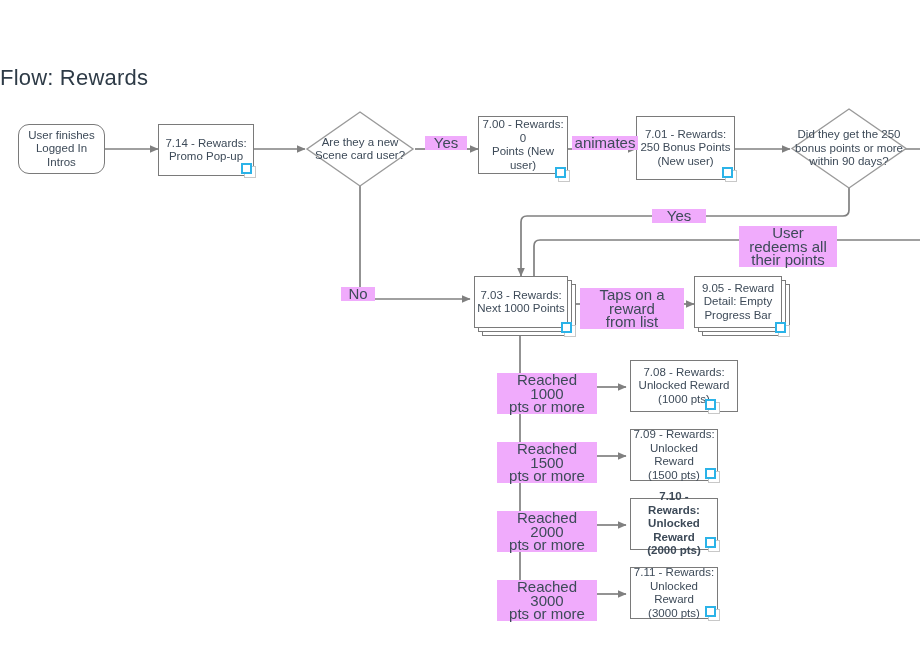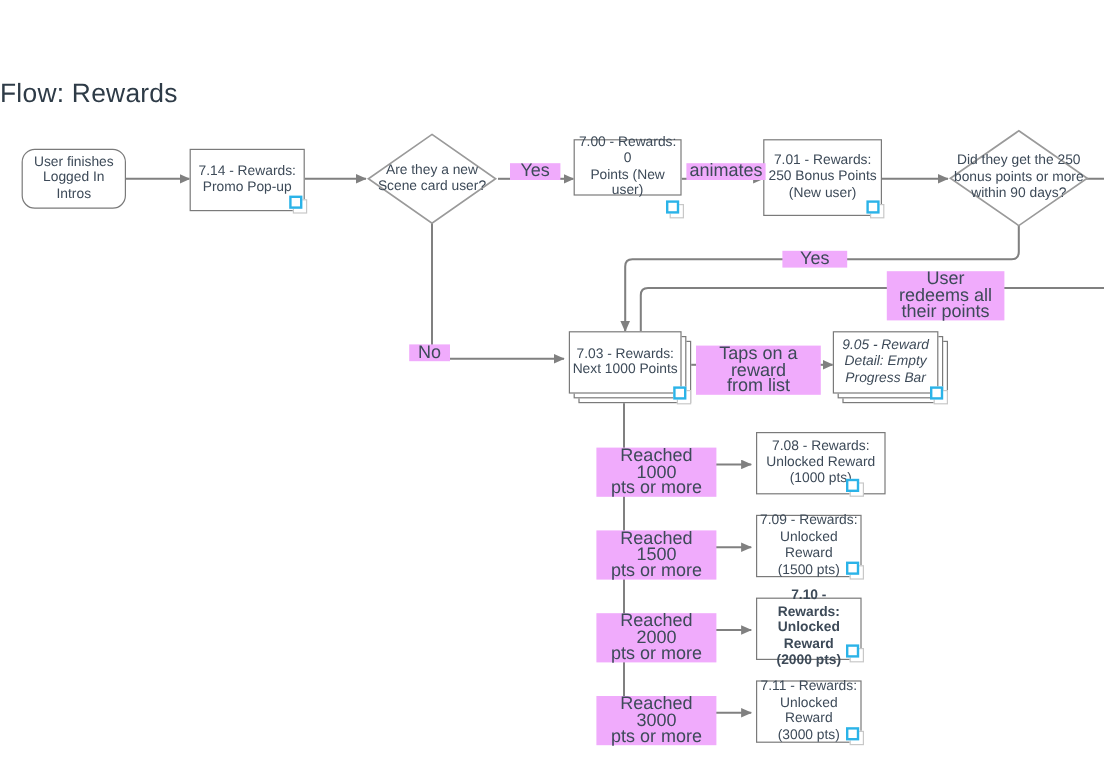--- a/index.html
+++ b/index.html
@@ -112,21 +112,21 @@
   </div>
 
   <div class="diamond" style="left:305px;top:110px;width:110px;height:78px;">
     <svg width="110" height="78" viewBox="0 0 110 78">
       <polygon points="55,2 108,39 55,76 2,39" fill="#fff" stroke="#9a9a9a" stroke-width="1.4"></polygon>
     </svg>
     <div class="dtext" style="width:132px;left:-11px;">Are they a new
 Scene card user?</div>
   </div>
 
-  <div class="node" style="left:478px;top:116px;width:90px;height:47px;">
+  <div class="node" style="left:478px;top:116px;width:90px;height:58px;">
     <span class="txt" style="width:104px;">7.00 - Rewards: 0
 Points (New user)</span>
   </div>
   <div class="badge" style="left:555px;top:167px;">
     <span class="bk"></span>
       <span class="fr"></span>
   </div>
 
   <div class="node" style="left:636px;top:116px;width:99px;height:64px;">
     <span class="txt">7.01 - Rewards:
@@ -153,21 +153,21 @@
     <div class="node" style="width:94px;height:52px;">
       <span class="txt" style="width:104px;">7.03 - Rewards:
 Next 1000 Points</span>
     </div>
   </div>
   <div class="badge" style="left:561px;top:322px;">
     <span class="bk"></span>
       <span class="fr"></span>
   </div>
 
-  <div class="stackwrap" style="left:694px;top:276px;width:104px;height:62px;font-style:italic;">
+  <div class="stackwrap" style="left:694px;top:276px;width:104px;height:62px;">
     <span class="lay" style="left:8px;top:8px;width:88px;height:52px;"></span>
     <span class="lay" style="left:4px;top:4px;width:88px;height:52px;"></span>
     <div class="node" style="width:88px;height:52px;">
       <span class="txt">9.05 - Reward
 Detail: Empty
 Progress Bar</span>
     </div>
   </div>
   <div class="badge" style="left:775px;top:322px;">
     <span class="bk"></span>

